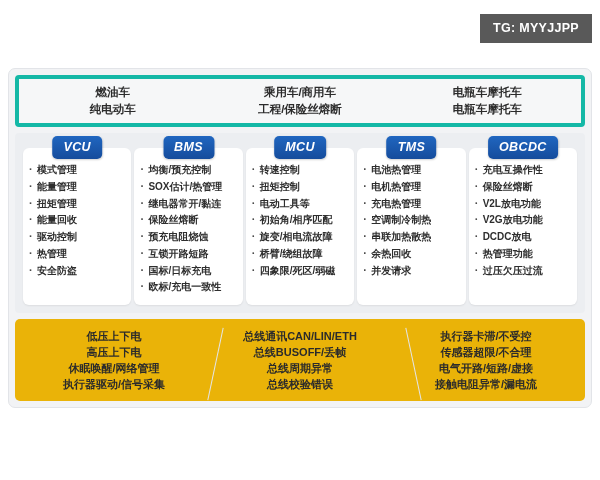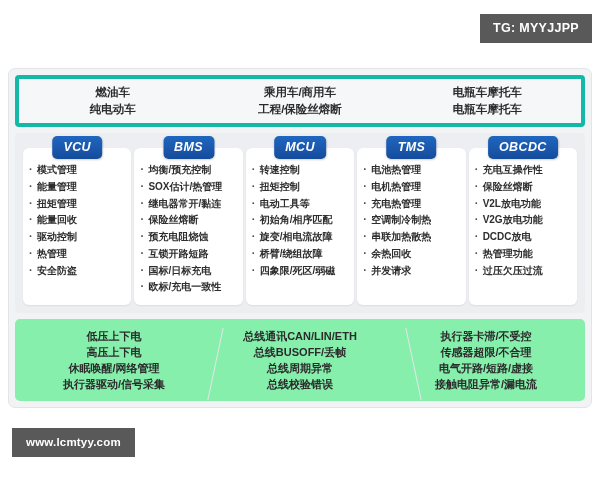--- a/index.html
+++ b/index.html
@@ -113,21 +113,21 @@
     display: inline-block;
     width: 8px;
     flex: none;
     color: #4a4a4a;
     font-size: 11px;
   }
 
   
   .bot-panel {
     position: relative;
-    background: #86efac;
+    background: #eab308;
     border-radius: 5px;
     flex: 1;
     display: flex;
     padding: 4px 6px;
     overflow: hidden;
   }
   .bot-col {
     flex: 1;
     display: flex;
     flex-direction: column;
@@ -380,15 +380,14 @@
         <div class="bot-col">
           <span>执行器卡滞/不受控</span>
           <span>传感器超限/不合理</span>
           <span>电气开路/短路/虚接</span>
           <span>接触电阻异常/漏电流</span>
         </div>
       </div>
 
   </div>
 
-  <div class="site-badge">www.lcmtyy.com</div>
 
 </div>
 
 </body></html>

